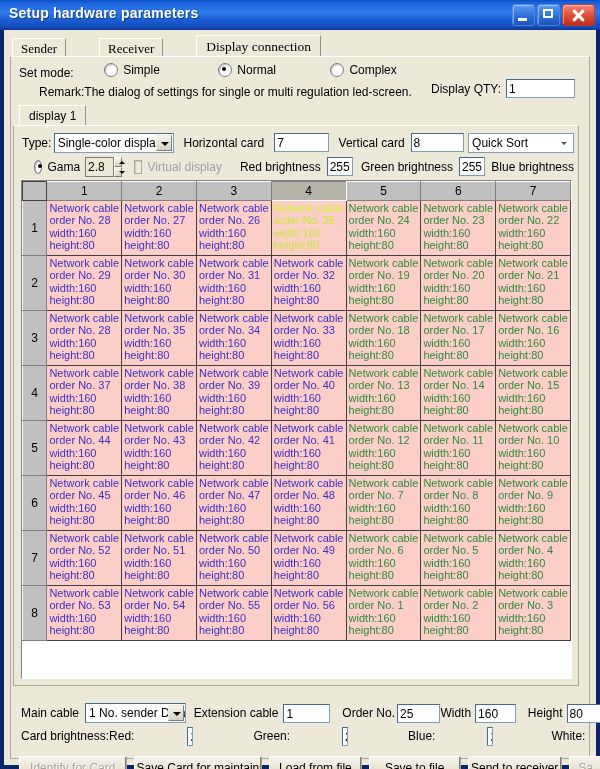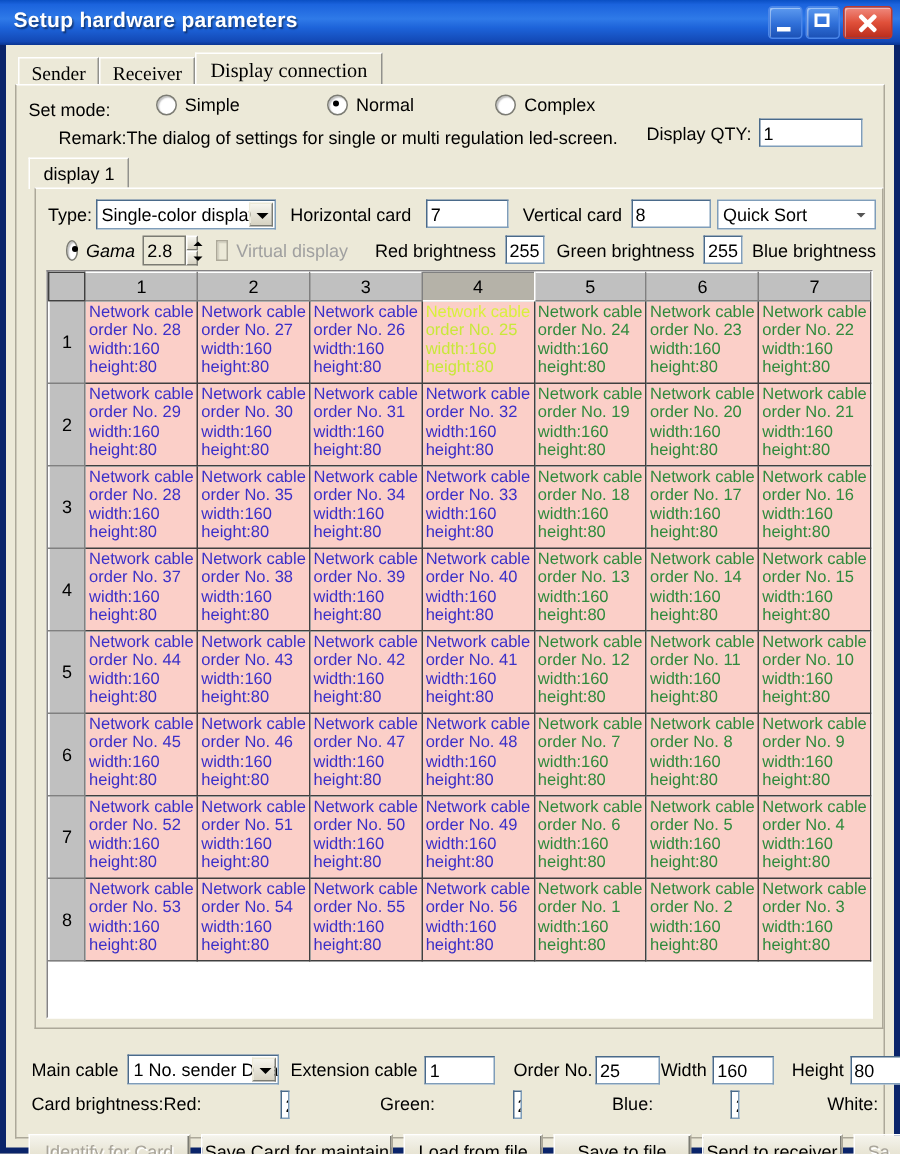--- a/index.html
+++ b/index.html
@@ -61,21 +61,21 @@
   .wbtn .x-g2 { transform: rotate(-45deg); }
 
   
   .client {
     position: absolute; left: 4px; top: 30px;
     width: 592px; height: 735px;
     background: #ece9d8;
     box-sizing: border-box;
   }
   
-  .tabstrip { position: absolute; left: 8px; top: 5px; height: 22px; display: flex; align-items: flex-end; }
+  .tabstrip { position: absolute; left: 8px; top: 5px; height: 22px; display: flex; align-items: flex-end; gap: 33px; }
   .tab {
     height: 19px; line-height: 19px;
     padding: 0 8px;
     font-family: "Liberation Serif", serif;
     font-size: 13px;
     color: #000;
     background: #ece9d8;
     border-left: 1px solid #fff;
     border-top: 1px solid #fff;
     border-right: 1px solid #91918c;
@@ -126,21 +126,21 @@
 
   
   .subtabstrip { position: absolute; left: 8px; top: 48px; height: 21px; display: flex; align-items: flex-end; }
   .subtab {
     height: 21px; line-height: 20px; padding: 0 9px;
     font-size: 12px; background: #ece9d8;
     border-left: 1px solid #fff; border-top: 1px solid #fff; border-right: 1px solid #91918c;
     box-sizing: border-box; white-space: nowrap;
   }
   .subpanel {
-    position: absolute; left: 12px; top: 68px;
+    position: absolute; left: 2px; top: 68px;
     width: 566px; height: 561px;
     border: 1px solid #aca899; border-top-color: #fff;
     background: #ece9d8; box-sizing: border-box;
   }
 
   
   .type-row { position: absolute; left: 8px; top: 6px; width: 552px; height: 21px; display: flex; align-items: center; }
   .combo {
     background: #fff; border: 1px solid #7f9db9;
     border-top-color: #4a6a8a; border-left-color: #4a6a8a;
@@ -333,21 +333,21 @@
           <span class="lbl" style="margin-left:10px;">Vertical card</span>
           <span class="tbox" style="width:57px; margin-left:6px;">8</span>
           <span class="combo flat" style="width:112px; margin-left:4px;">
             <span>Quick Sort</span>
             <span class="arrowbox"></span>
           </span>
         </div>
 
         <div class="gama-row">
           <span class="radio on" style="margin-left:12px;"></span>
-          <span class="lbl" style="margin-left:5px;font-style:italic;">Gama</span>
+          <span class="lbl" style="margin-left:5px;">Gama</span>
           <span class="tbox" style="width:48px; height:20px; line-height:19px; margin-left:5px; background:#ece9d8; border:1px solid #7b7b73;">2.8</span>
           <span class="spin">
               <div class="up"></div>
               <div class="dn"></div>
             </span>
           <span class="cbox" style="margin-left:12px;"></span>
           <span class="lbl disabled" style="margin-left:5px;">Virtual display</span>
           <span class="lbl" style="margin-left:18px;">Red brightness</span>
           <span class="tbox" style="width:44px; margin-left:6px;">255</span>
           <span class="lbl" style="margin-left:8px;">Green brightness</span>

